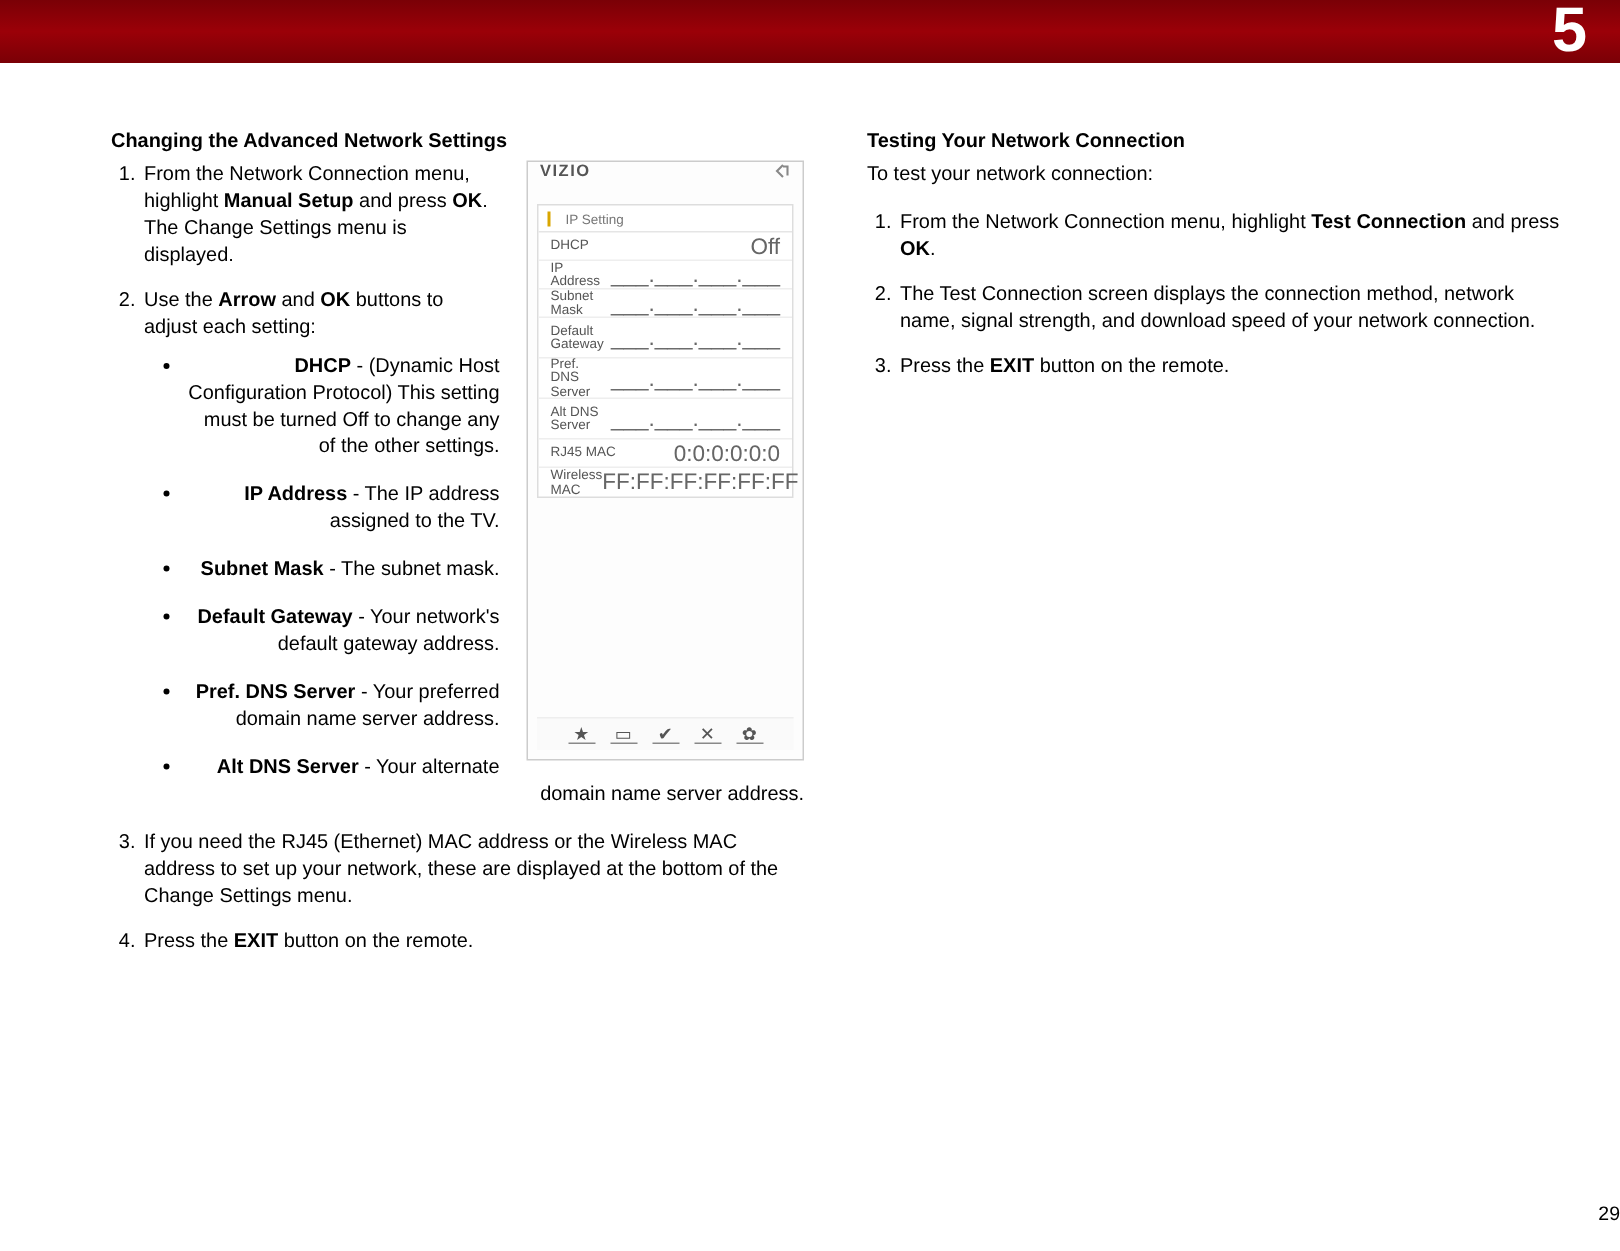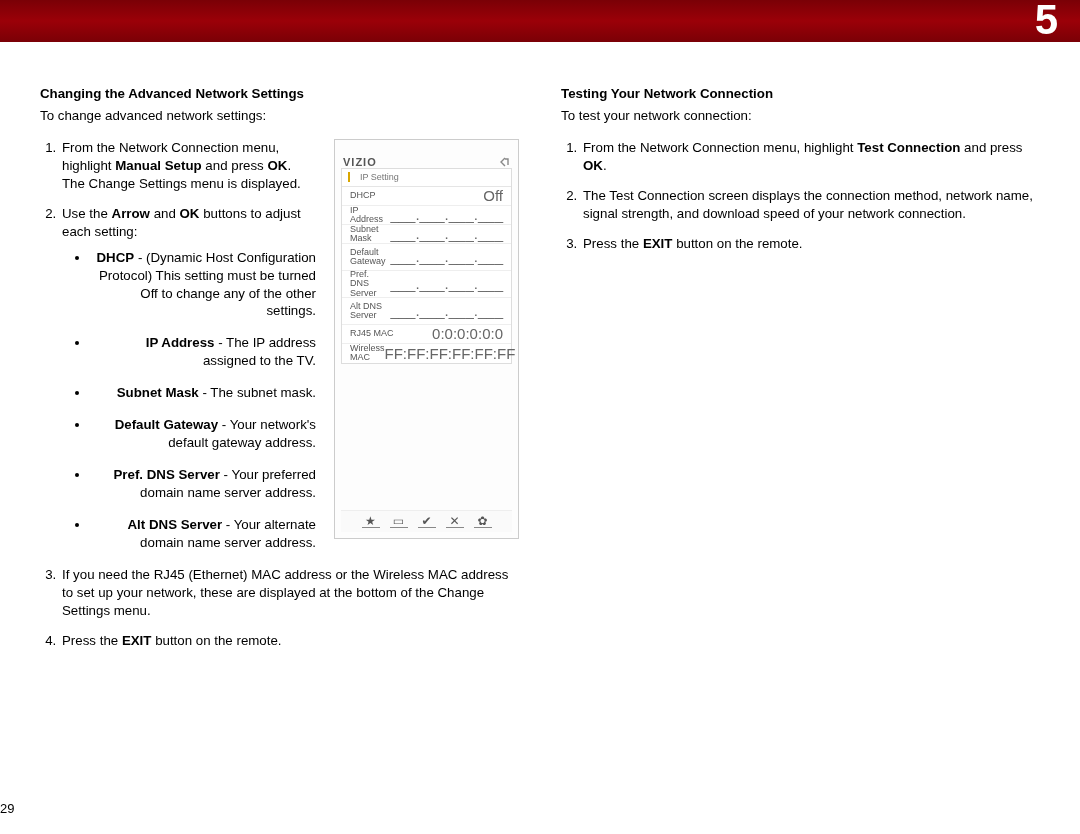--- a/index.html
+++ b/index.html
@@ -22,20 +22,21 @@
     right: 22px;
     top: -4px;
     color: #fff;
     font-size: 42px;
     font-weight: bold;
   }
   .page {
     padding: 44px 40px 0 40px;
     display: flex;
     gap: 42px;
+    margin-left: 34px;
   }
   .col { flex: 1 1 50%; }
   .section-title {
     font-weight: bold;
     font-size: 13.3px;
     margin-bottom: 6px;
   }
   .para {
     font-size: 13.3px;
     line-height: 1.35;
@@ -54,21 +55,21 @@
   .tv {
     width: 185px;
     border: 1px solid #ccc;
     background: #fdfdfd;
     font-size: 9px;
     color: #333;
   }
   .tv-head {
     height: 28px;
     display: flex;
-    align-items: flex-end;
+    align-items: flex-start;
     padding: 0 8px;
     gap: 21px;
   }
   .tv-brand { font-family: Arial; font-weight: bold; letter-spacing: 1px; color: #555; font-size: 11px; flex: 1; }
   .back-icon { width: 12px; height: 12px; color: #777; }
   .tv-menu { border: 1px solid #ddd; margin: 0 6px 6px 6px; background: #fff; }
   .menu-title-row {
     height: 18px; display: flex; align-items: center; padding: 0 6px;
     border-bottom: 1px solid #e5e5e5;
   }
@@ -97,36 +98,35 @@
     border-top: 1px solid #eee;
     background: #fafafa;
     margin: 0 6px 6px 6px;
   }
   .ficon { width: 18px; text-align: center; font-size: 12px; border-bottom: 1.5px solid #888; height: 13px; line-height:12px; }
 
   .page-num {
     position: absolute;
     bottom: 18px;
     left: 0; right: 0;
-    text-align: left;
+    text-align: right;
     font-size: 13px;
   }
 </style>
 </head>
 <body>
 
 <div class="header-bar">
   <div class="chapter-number">5</div>
 </div>
 
 <div class="page">
 
   <div class="col">
     <div class="section-title">Changing the Advanced Network Settings</div>
-    <div class="para">To change advanced network settings:</div>
 
     <div class="float-block">
       <div class="tv">
         <div class="tv-head">
           <span class="tv-brand">VIZIO</span>
           <span class="back-icon">
             <svg viewBox="0 0 12 12" width="12" height="12">
                 <path d="M7 2 L3 6 L7 10" stroke="#888" stroke-width="1.4" fill="none"></path>
                 <path d="M7 3 L10 3 L10 9" stroke="#888" stroke-width="1.4" fill="none"></path>
               </svg>

